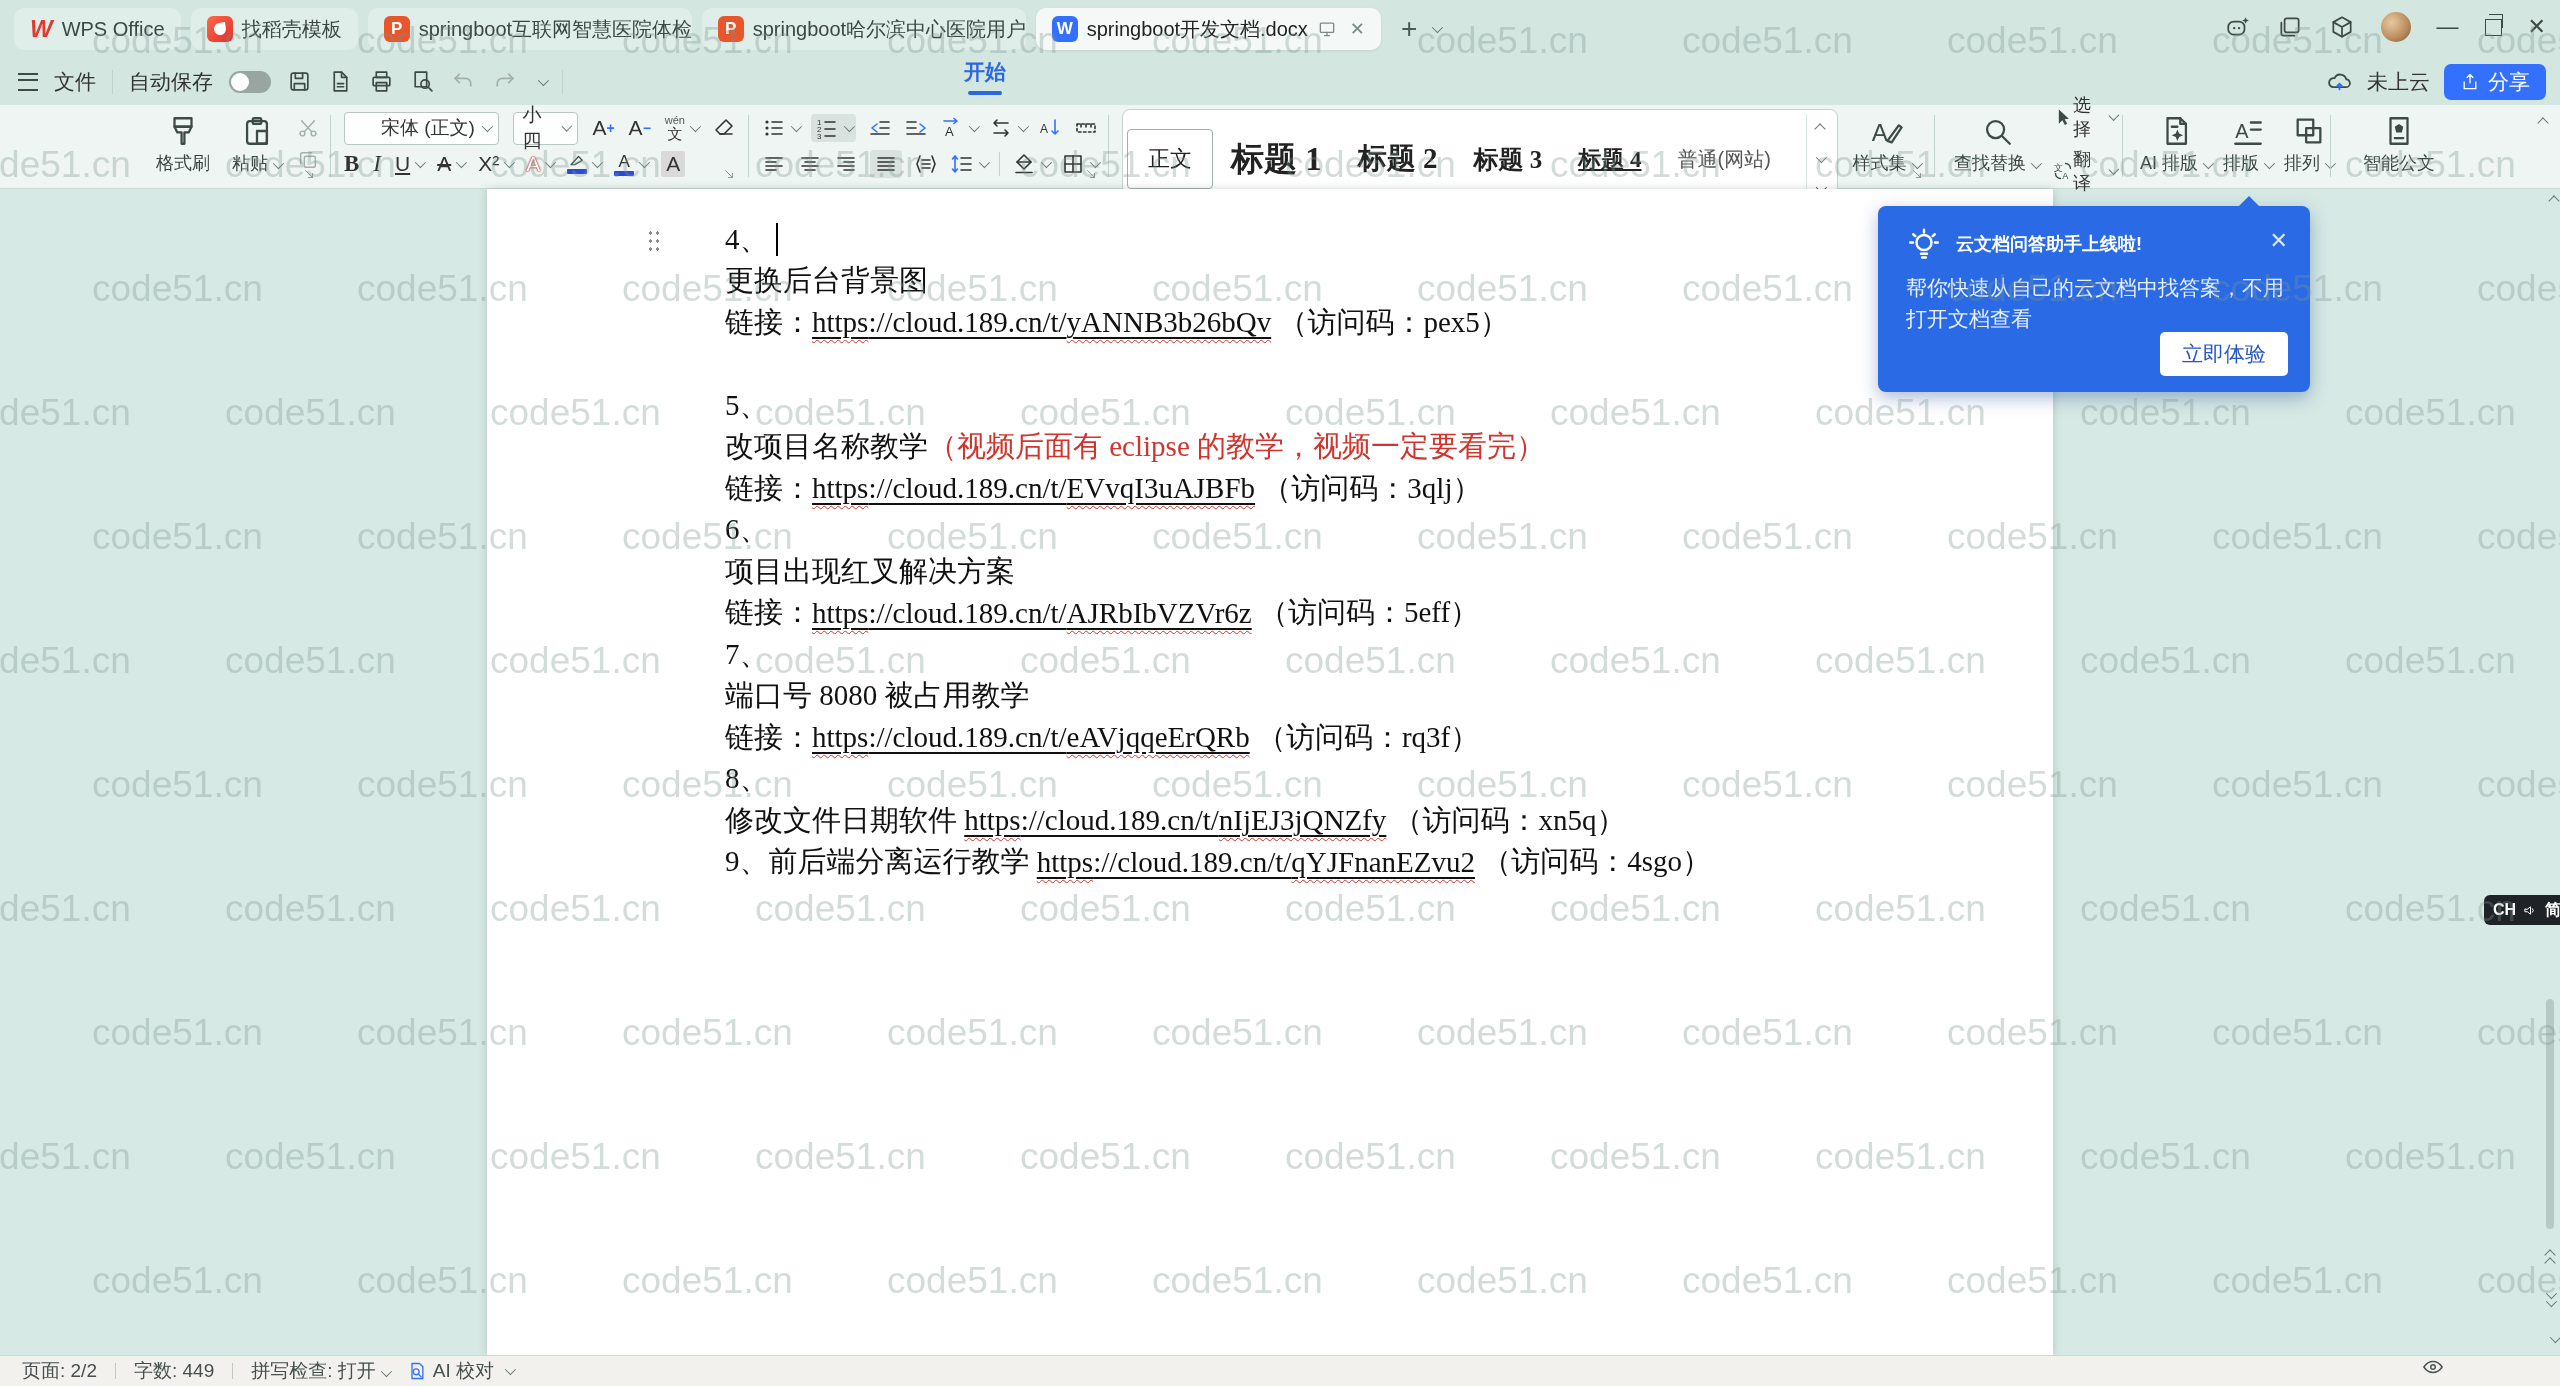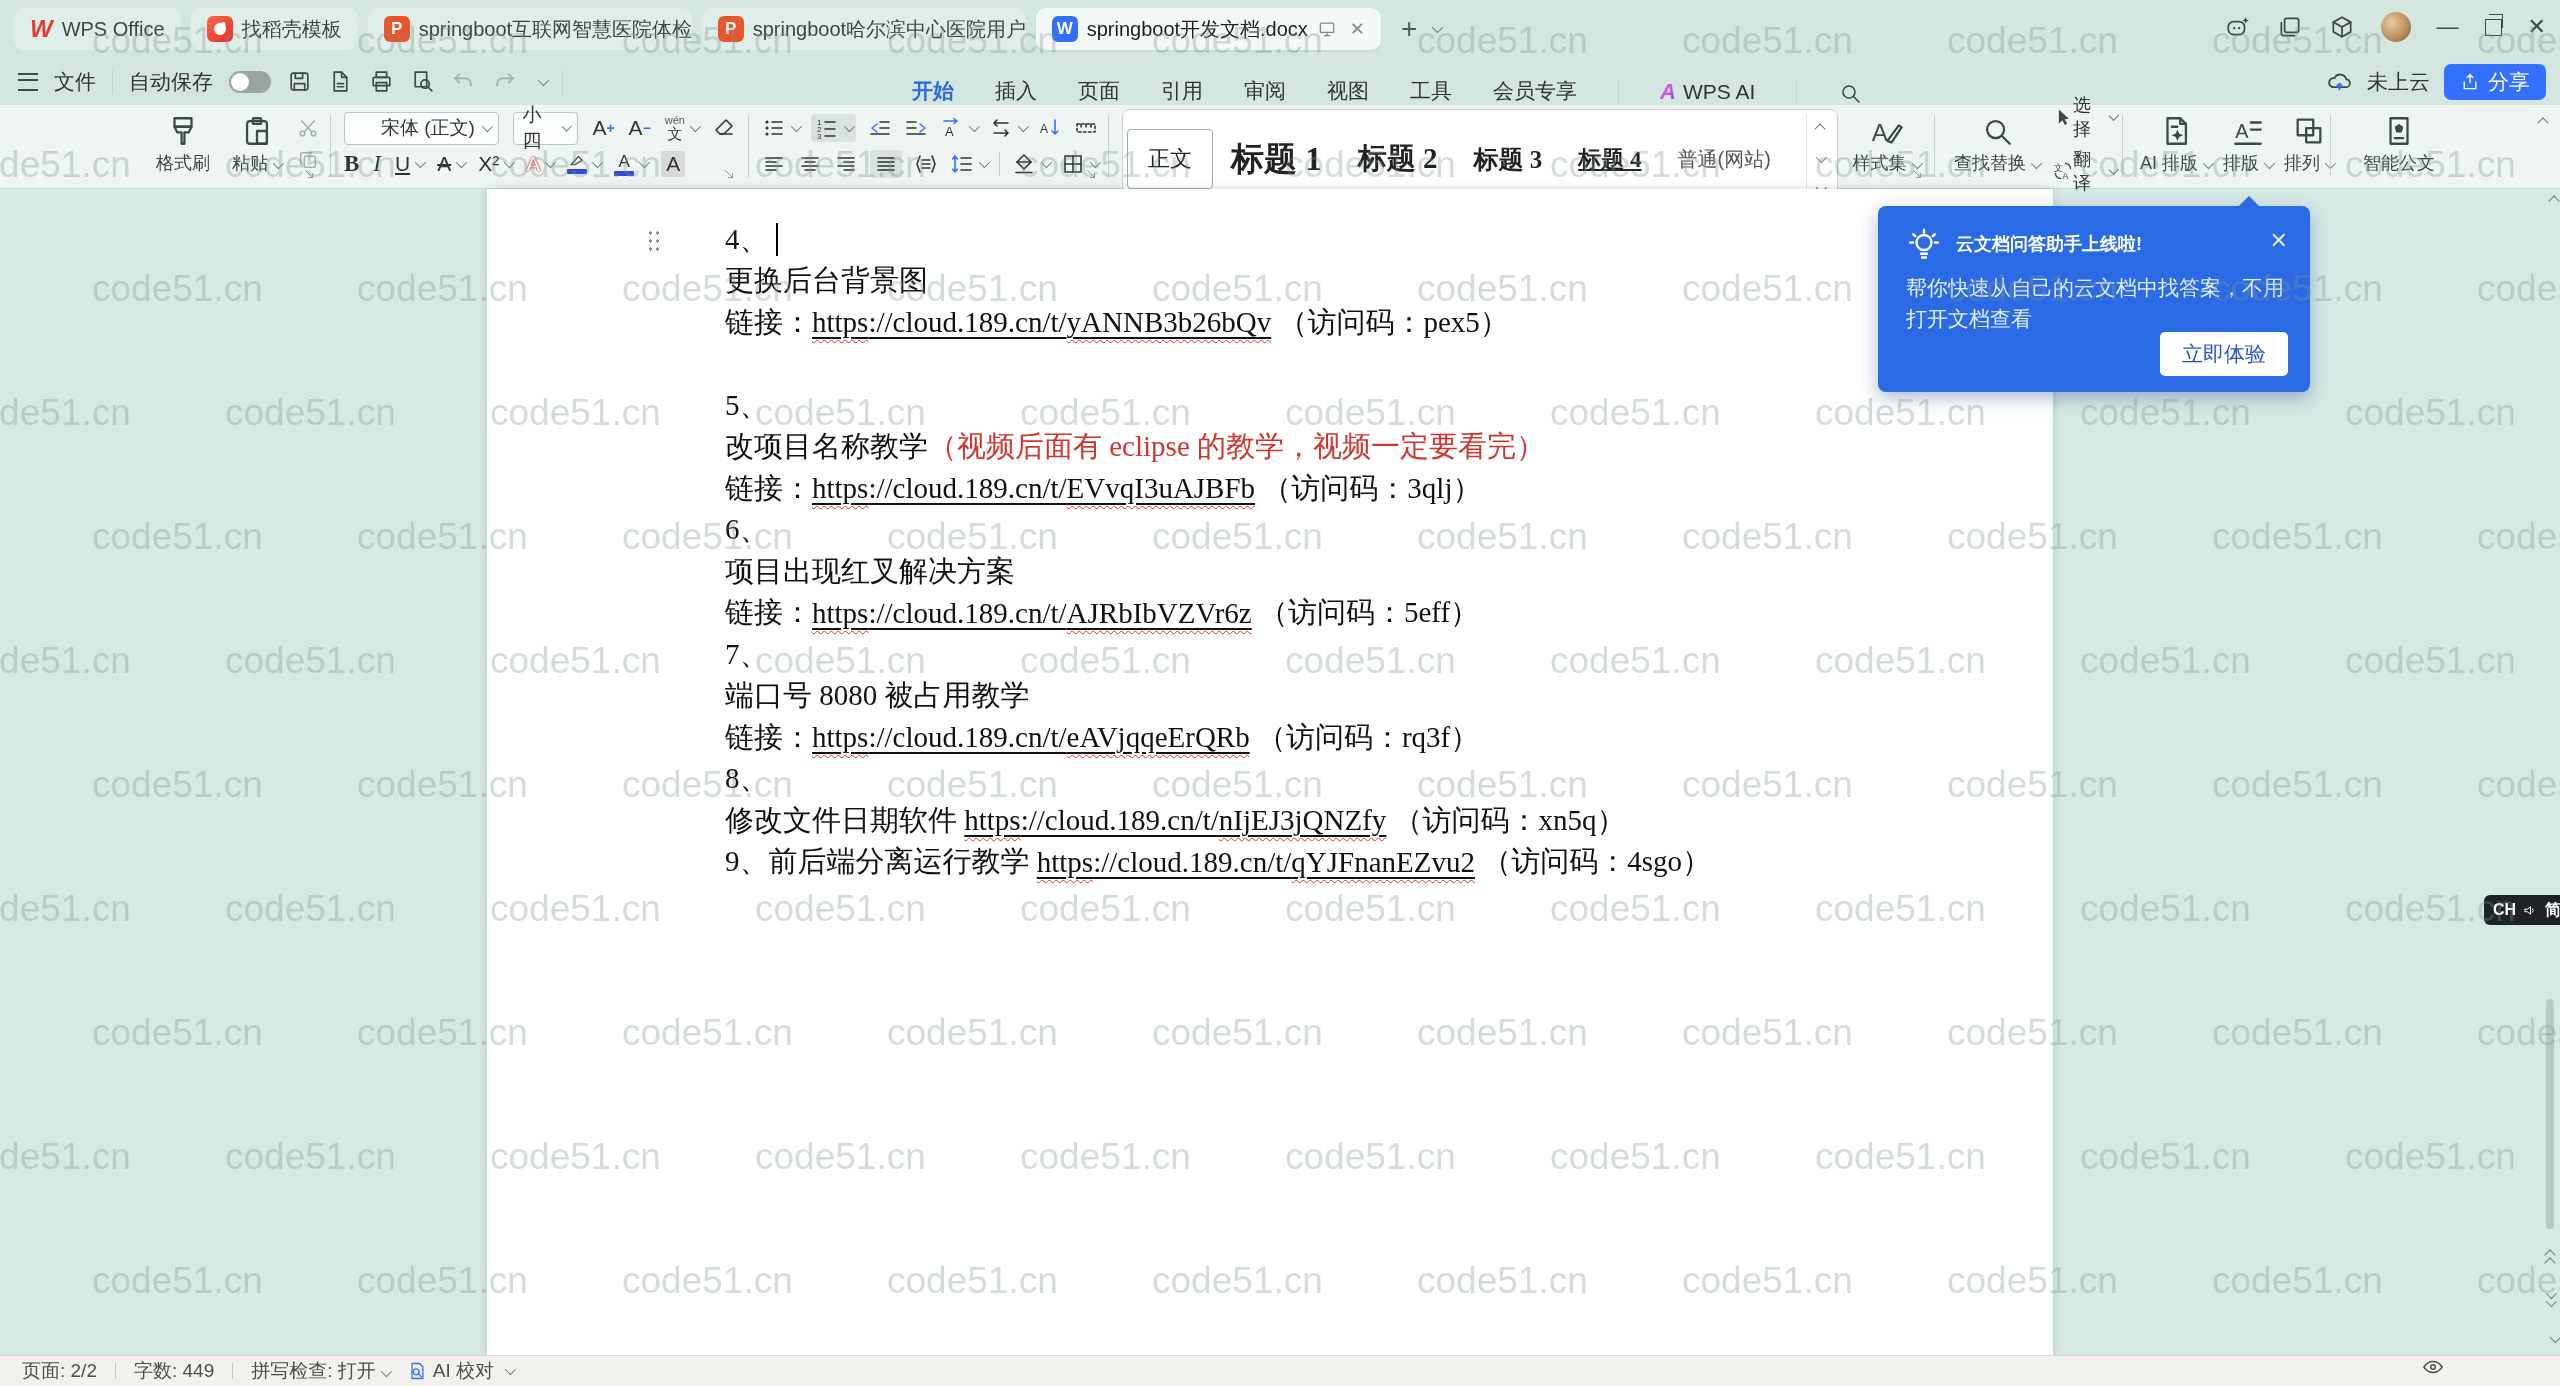--- a/index.html
+++ b/index.html
@@ -40,21 +40,21 @@
   
   .menubar{position:absolute;left:0;top:58px;width:2560px;height:47px;background:#d3e6e0;font-size:21px;color:#333;}
   .mleft{position:absolute;left:18px;top:0;height:47px;display:flex;align-items:center;gap:16px;}
   .hamb{width:20px;height:14px;border-top:2px solid #3d4a46;border-bottom:2px solid #3d4a46;position:relative;}
   .hamb:before{content:"";position:absolute;left:0;top:4px;width:100%;height:2px;background:#3d4a46;}
   .mleft .vdiv{height:24px;}
   .toggle{width:42px;height:22px;border-radius:11px;background:#98a5a0;position:relative;}
   .toggle i{position:absolute;left:2px;top:2px;width:18px;height:18px;border-radius:50%;background:#fff;display:block;}
   .qicon{color:#3d4a46;}
   .qicon.dis{color:#a3b0ab;}
-  .menuitems{position:absolute;left:912px;top:0;height:47px;display:flex;align-items:flex-end;gap:41px;}
+  .menuitems{position:absolute;left:964px;top:0;height:47px;display:flex;align-items:flex-start;gap:41px;flex-direction:column;}
   .mitem{position:relative;color:#333;}
   .mitem.active{color:#2b66e3;font-weight:bold;}
   .mitem.active:after{content:"";position:absolute;left:10%;right:10%;bottom:-9px;height:4px;border-radius:2px;background:#2b66e3;}
   .aiA{font-weight:bold;font-style:italic;font-size:22px;
        background:linear-gradient(120deg,#7a5cff,#e052d6,#2f6bdf);
        -webkit-background-clip:text;background-clip:text;color:transparent;}
   .mright{position:absolute;right:14px;top:0;height:47px;display:flex;align-items:center;gap:14px;}
   .sharebtn{height:36px;padding:0 16px;border-radius:7px;background:#3370ff;color:#fff;display:flex;align-items:center;gap:8px;font-size:21px;}
   .sharebtn .icon svg *{stroke:#fff;}
 

